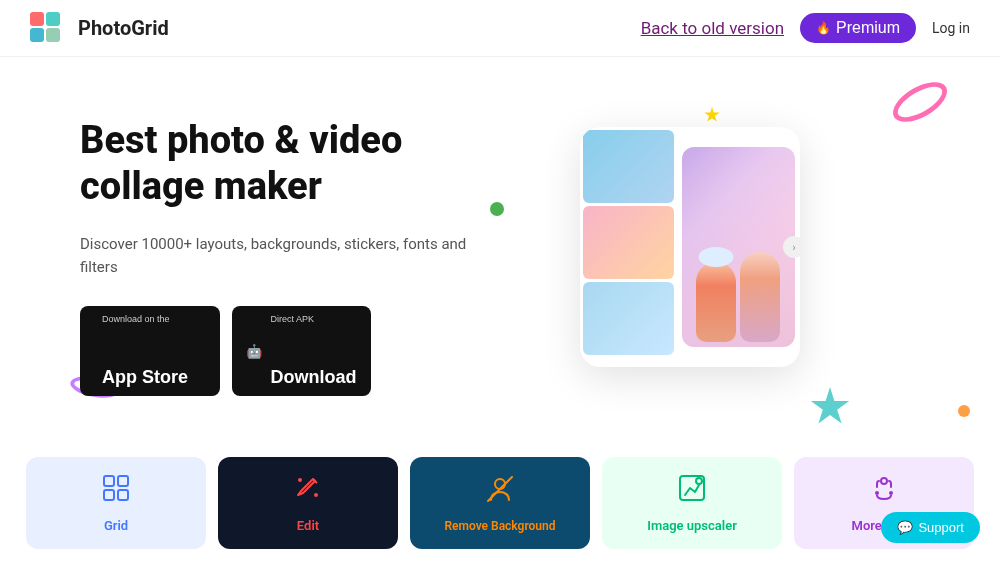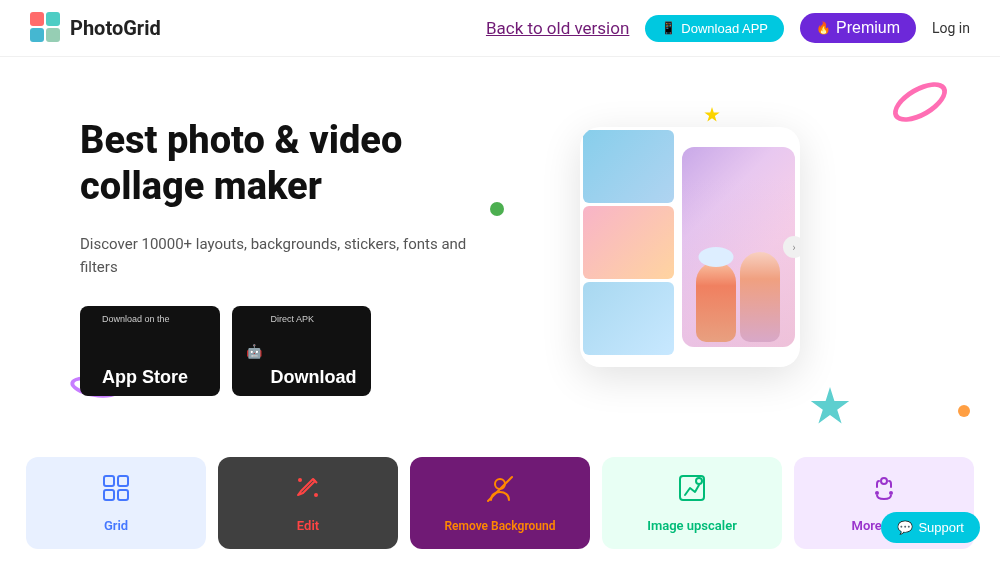--- a/index.html
+++ b/index.html
@@ -11,21 +11,21 @@
       align-items: center;
       justify-content: space-between;
       padding: 12px 30px;
       border-bottom: 1px solid #f0f0f0;
       position: relative;
       z-index: 10;
     }
     .logo-area {
       display: flex;
       align-items: center;
-      gap: 8px;
+      gap: 16px;
     }
     .logo-icon {
       width: 32px;
       height: 32px;
     }
     .logo-text {
       font-size: 20px;
       font-weight: 700;
       color: #222;
     }
@@ -335,22 +335,22 @@
       flex-direction: column;
       align-items: center;
       justify-content: center;
       padding: 16px 10px;
       border-radius: 12px;
       margin: 0 6px;
       gap: 8px;
       cursor: pointer;
     }
     .feature-card.grid-card { background: #e8f0ff; }
-    .feature-card.edit-card { background: #404040; }
-    .feature-card.bg-card { background: #701a75; }
+    .feature-card.edit-card { background: #0f172a; }
+    .feature-card.bg-card { background: #0c4a6e; }
     .feature-card.upscaler-card { background: #e8fff4; }
     .feature-card.tools-card { background: #f4e8ff; }
 
     .feature-icon {
       font-size: 28px;
     }
     .feature-label {
       font-size: 13px;
       font-weight: 600;
     }
@@ -391,21 +391,20 @@
     <svg class="logo-icon" viewBox="0 0 32 32" xmlns="http://www.w3.org/2000/svg">
       <rect x="0" y="0" width="14" height="14" rx="3" fill="#ff6b6b"></rect>
       <rect x="16" y="0" width="14" height="14" rx="3" fill="#4ecdc4"></rect>
       <rect x="0" y="16" width="14" height="14" rx="3" fill="#45b7d1"></rect>
       <rect x="16" y="16" width="14" height="14" rx="3" fill="#96ceb4"></rect>
     </svg>
     <span class="logo-text">PhotoGrid</span>
   </div>
   <div class="header-right">
     <span class="back-link">Back to old version</span>
-    <button class="download-app-btn">Download APP</button>
     <button class="premium-btn">Premium</button>
     <span class="login-link">Log in</span>
   </div>
 </header>
 
 <section class="hero">
 
   <div class="deco-yellow-star"></div>
   <div class="deco-green-dot"></div>
   <div class="deco-teal-star"></div>

